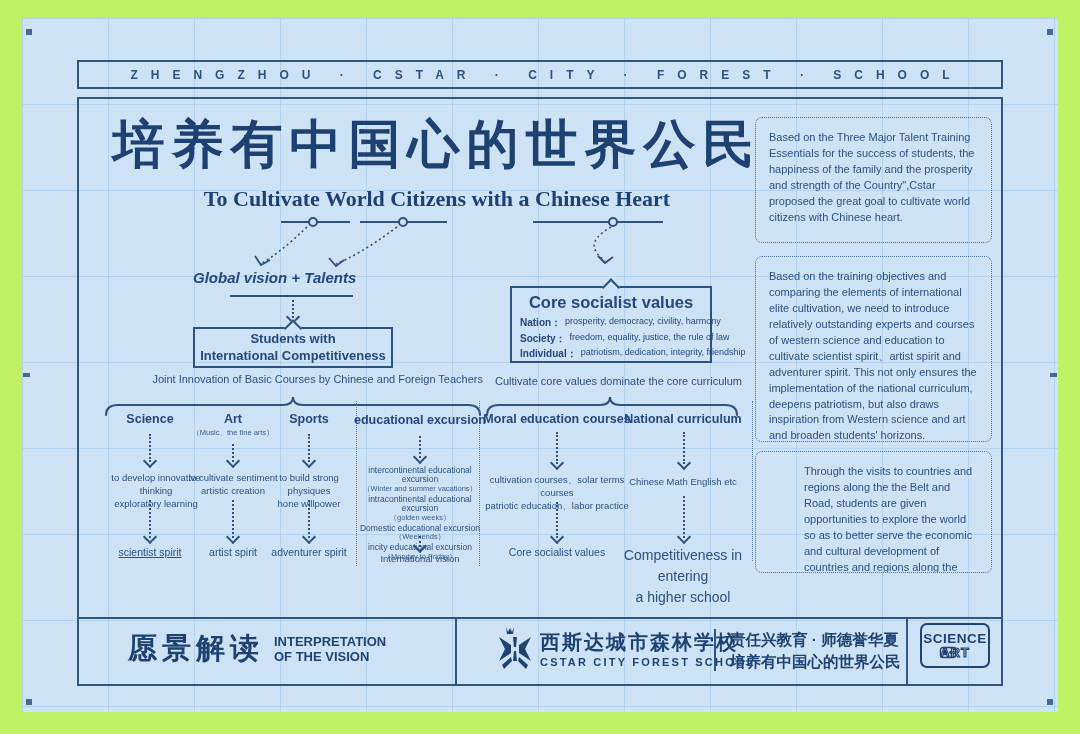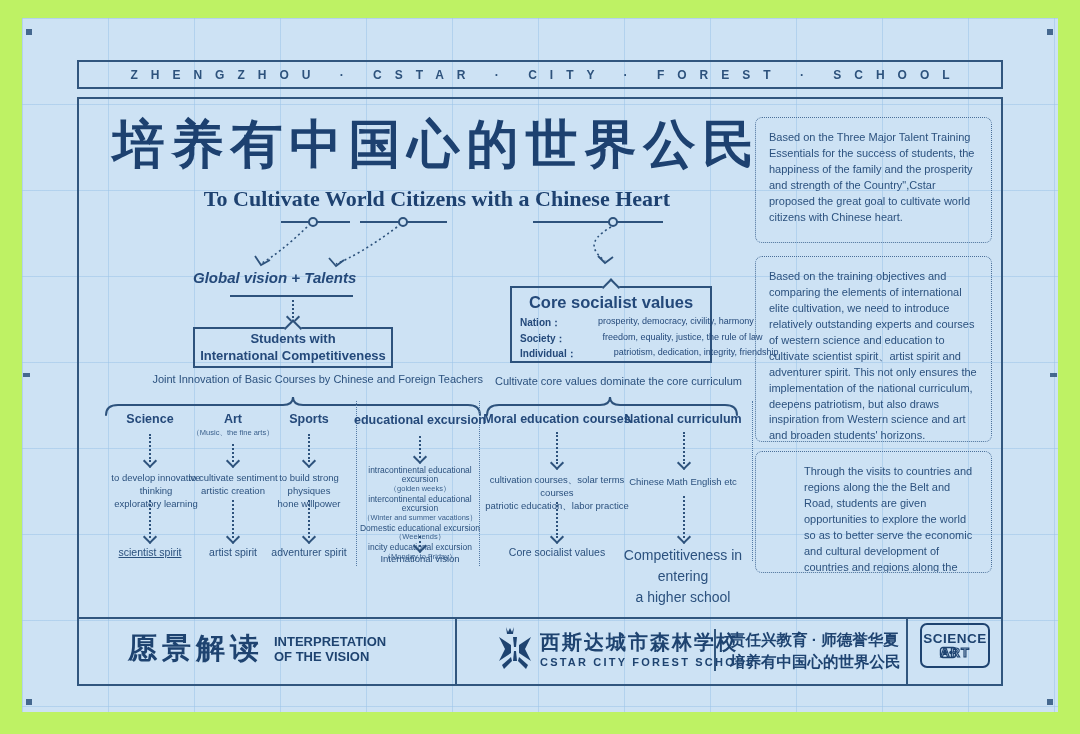--- a/index.html
+++ b/index.html
@@ -21,21 +21,21 @@
             font-family:"Liberation Serif",serif;font-weight:bold;font-size:22px;color:#1d4170;}
   .gv{position:absolute;left:193px;top:269px;width:200px;text-align:left;font-size:15px;font-weight:600;color:#24497a;font-style:italic;}
   .gv-ul{position:absolute;left:230px;top:295px;width:123px;border-top:2px solid #2d527c;}
   .box{position:absolute;border:2px solid #2d527c;box-sizing:border-box;}
   .peak{position:absolute;top:-7px;left:50%;width:11px;height:11px;background:#cde2f4;
         border-top:2px solid #2d527c;border-left:2px solid #2d527c;transform:translateX(-50%) rotate(45deg);}
   .students{left:193px;top:327px;width:200px;height:41px;display:flex;flex-direction:column;
             align-items:center;justify-content:center;font-size:13px;font-weight:bold;line-height:1.3;color:#24497a;}
   .corebox{left:510px;top:286px;width:202px;height:77px;padding-top:5px;color:#24497a;}
   .corebox .ttl{text-align:center;font-size:16.5px;font-weight:bold;margin-bottom:3px;}
-  .corerow{display:flex;margin:0 8px;font-size:9px;line-height:1.55;white-space:nowrap;gap:33px;}
+  .corerow{display:flex;margin:0 8px;font-size:9px;line-height:1.55;white-space:nowrap;}
   .corerow .lab{font-size:10px;font-weight:600;margin-right:4px;}
   .cap{position:absolute;font-size:11px;text-align:right;color:#2b517e;}
   .varrow{position:absolute;display:flex;flex-direction:column;align-items:center;width:12px;}
   .dotl{width:0;border-left:2px dotted #2d527c;flex:1;}
   .chev{width:8px;height:8px;border-right:2px solid #2d527c;border-bottom:2px solid #2d527c;
         transform:rotate(45deg);margin-top:-6px;flex:none;}
   .colh{position:absolute;font-weight:bold;font-size:12.5px;text-align:center;color:#24497a;}
   .colsub{position:absolute;font-size:7.5px;text-align:center;color:#3a608c;}
   .mid{position:absolute;font-size:9.5px;line-height:1.35;text-align:center;color:#2b517e;}
   .res{position:absolute;font-size:10.5px;text-align:center;color:#2b517e;}
@@ -195,26 +195,26 @@
     </div>
   <div class="res" style="left:258px;top:546px;width:102px;">adventurer spirit</div>
 
   <div class="colh" style="left:353px;top:413px;width:134px;font-size:12.5px;">educational excursion</div>
   <div class="varrow" style="left:414px;top:436px;height:26px;">
       <div class="dotl"></div>
       <div class="chev"></div>
     </div>
   <div class="excitems">
     <div class="excit">
+      <span class="t">intercontinental educational excursion</span>
+      <span class="p">（Winter and summer vacations）</span>
+    </div>
+    <div class="excit">
       <span class="t">intracontinental educational excursion</span>
       <span class="p">（golden weeks）</span>
-    </div>
-    <div class="excit">
-      <span class="t">intercontinental educational excursion</span>
-      <span class="p">（Winter and summer vacations）</span>
     </div>
     <div class="excit">
       <span class="t">Domestic educational excursion</span>
       <span class="p">（Weekends）</span>
     </div>
     <div class="excit">
       <span class="t">incity educational excursion</span>
       <span class="p">（Monday to Friday）</span>
     </div>
   </div>

